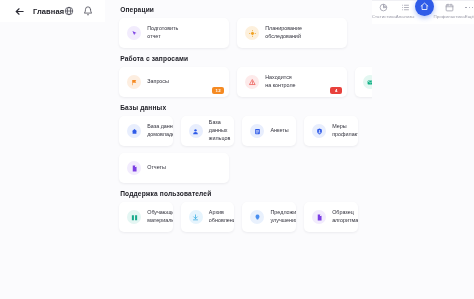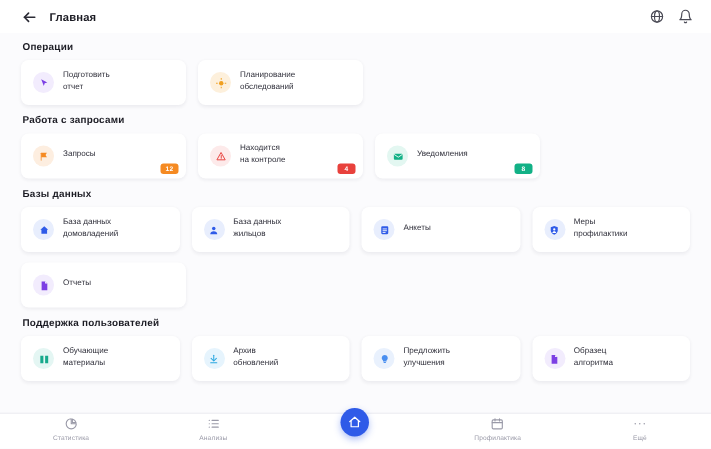--- a/index.html
+++ b/index.html
@@ -6,21 +6,21 @@
   html, body {
     width: 474px; height: 299px;
     background: #ffffff;
     font-family: "Liberation Sans", sans-serif;
     overflow: hidden;
   }
   .app {
     position: relative;
     width: 474px; height: 299px;
     background: #fbfbfd;
-    display: flex; flex-direction: column; justify-content: space-between;
+    display: flex; flex-direction: row; justify-content: space-between;
   }
 
   
   .header {
     height: 22px;
     flex: 0 0 22px;
     background: #ffffff;
     display: flex; align-items: center;
     padding: 0 12px 0 14px;
   }

